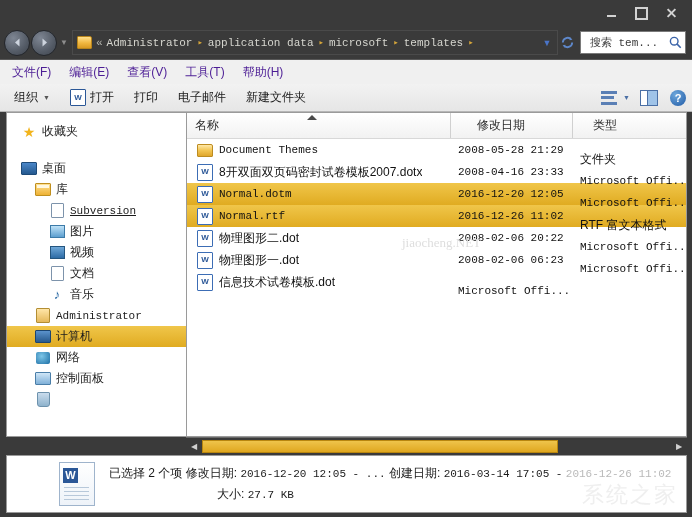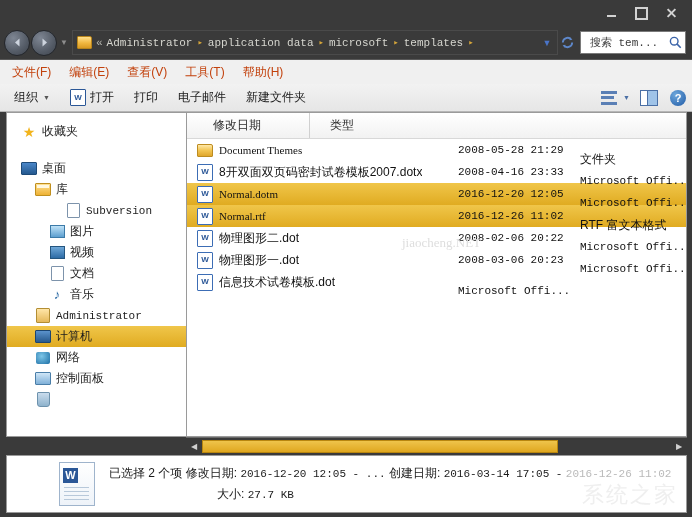--- a/index.html
+++ b/index.html
@@ -98,21 +98,21 @@
 
   
   .menubar{
     height:24px;flex:0 0 24px;
     background:#f0f0f0;
     display:flex;align-items:center;
     padding-left:12px;
     border-top:1px solid #585858;
   }
   .menuitem{
-    font-size:12px;color:#c2410c;padding:2px 10px 2px 0;margin-right:8px;
+    font-size:12px;color:#4c1d95;padding:2px 10px 2px 0;margin-right:8px;
     white-space:nowrap;
   }
 
   
   .toolbar{
     height:27px;flex:0 0 27px;
     background:linear-gradient(180deg,#f2f2f2 0%,#e6e6e6 100%);
     border-bottom:1px solid #b6b6b6;
     display:flex;align-items:center;padding:0 6px 0 14px;
   }
@@ -216,21 +216,21 @@
   .row.sel{background:linear-gradient(180deg,#f0c64a 0%,#e0ab21 100%);}
   .cell{
     height:100%;display:flex;align-items:center;box-sizing:border-box;
     padding-left:8px;white-space:nowrap;overflow:hidden;
   }
   .cell-name{width:263px;flex:0 0 263px;padding-left:10px;}
   .cell-date{width:122px;flex:0 0 122px;font-family:"Liberation Mono","DejaVu Sans Mono",monospace;font-size:11px;}
   .cell-type{flex:1 1 auto;overflow:hidden;text-overflow:clip;margin-top:18px;}
   .type-mono{font-family:"Liberation Mono","DejaVu Sans Mono",monospace;font-size:11px;}
   .fname{overflow:hidden;text-overflow:ellipsis;}
-  .fname.mono{font-family:Liberation Serif, serif;font-size:11px;}
+  .fname.mono{font-family:Liberation Mono, monospace;font-size:11px;}
   .ricon{width:16px;height:16px;flex:0 0 16px;margin-right:6px;display:flex;align-items:center;justify-content:center;}
   .ic-folder{
     width:14px;height:11px;
     background:linear-gradient(180deg,#ffe8a8 0%,#f2c552 50%,#dfa62b 100%);
     border:1px solid #bd8c20;border-radius:1px 2px 1px 1px;
   }
   .ic-word{
     width:14px;height:15px;background:#ffffff;border:1px solid #3c6db5;border-radius:1px;
     display:flex;align-items:center;justify-content:center;
     font-size:8px;font-weight:bold;color:#2b5797;line-height:1;
@@ -411,21 +411,21 @@
           <span class="tl">桌面</span>
         </div>
 
         <div class="tnode" style="padding-left:28px;">
           <span class="ti">
               <span class="ic-lib"></span>
             </span>
           <span class="tl">库</span>
         </div>
 
-        <div class="tnode" style="padding-left:58px;">
+        <div class="tnode" style="padding-left:42px;text-decoration:underline;">
           <span class="ti">
               <span class="ic-doc"></span>
             </span>
           <span class="tl mono">Subversion</span>
         </div>
 
         <div class="tnode" style="padding-left:42px;">
           <span class="ti">
               <span class="ic-pic"></span>
             </span>
@@ -486,20 +486,24 @@
               <span class="ic-bin"></span>
             </span>
           <span class="tl"></span>
         </div>
 
       </div>
     </div>
 
     <div class="listpane">
       <div class="colhead">
+        <div class="col col-name">
+          <span>名称</span>
+          <span class="sortarrow"></span>
+        </div>
         <div class="col col-date">
           <span>修改日期</span>
         </div>
         <div class="col col-type">
           <span>类型</span>
         </div>
       </div>
 
       <div class="rows" style="position:relative;">
         <span class="watermark" style="left:215px;top:96px;">jiaocheng.NET</span>
@@ -559,21 +563,21 @@
           <div class="cell cell-type type-mono">Microsoft Offi...</div>
         </div>
 
         <div class="row">
           <div class="cell cell-name">
             <span class="ricon">
                 <span class="ic-word">W</span>
               </span>
             <span class="fname">物理图形一.dot</span>
           </div>
-          <div class="cell cell-date">2008-03-06 20:23</div>
+          <div class="cell cell-date">2008-02-06 06:23</div>
           <div class="cell cell-type type-mono">Microsoft Offi...</div>
         </div>
 
         <div class="row">
           <div class="cell cell-name">
             <span class="ricon">
                 <span class="ic-word">W</span>
               </span>
             <span class="fname">信息技术试卷模板.dot</span>
           </div>

